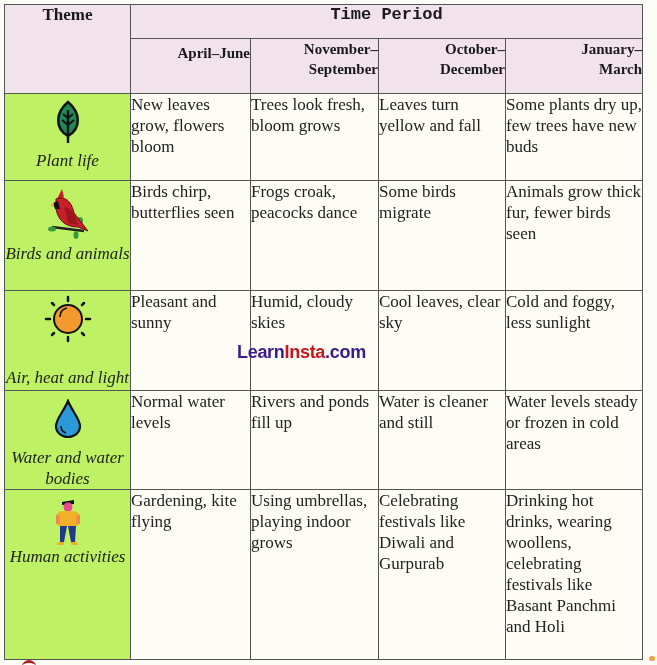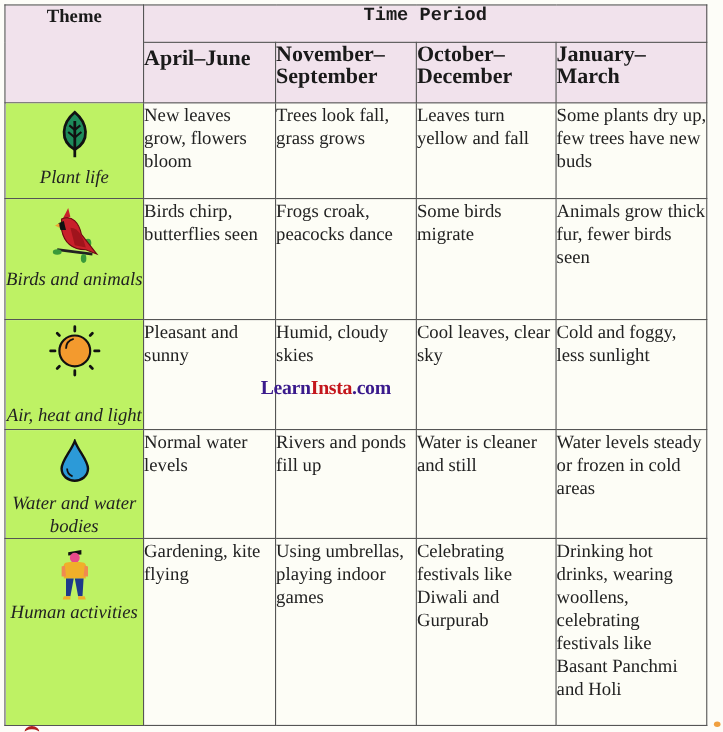--- a/index.html
+++ b/index.html
@@ -17,38 +17,38 @@
     vertical-align: top;
     padding: 0;
   }
   th {
     background: #f1e2ec;
     font-family: "Liberation Serif", serif;
     font-weight: bold; color: #1a1a1a;
   }
   th.theme-h { vertical-align: middle; font-size: 17px; text-align: center; }
   th.tp-h { font-size: 17px; text-align: center; height: 33px; vertical-align: middle; font-family: Liberation Mono, monospace; }
-  th.col-h { font-size: 20px; line-height: 20px; text-align: left; vertical-align: middle; height: 50px; }
+  th.col-h { font-size: 15px; line-height: 20px; text-align: right; vertical-align: middle; height: 50px; }
   td.cell {
     font-family: "Liberation Serif", serif;
     font-size: 17px; line-height: 21px; color: #222;
     padding: 2px 4px 0 5px;
     background: #fdfdf6;
   }
   td.theme {
     text-align: center; background: #bef264; position: relative;
   }
   .theme-icon { display: block; margin: 6px auto 0; }
   .theme-label {
     font-family: "Liberation Serif", serif; font-style: italic;
     font-size: 17px; line-height: 21px; color: #222; display: block; text-align: center;
   }
   .watermark {
     position: absolute; left: 237px; top: 342px;
-    font-family: Liberation Serif, serif; font-size: 18px; font-weight: bold; letter-spacing: -0.3px;
+    font-family: Liberation Sans, sans-serif; font-size: 18px; font-weight: bold; letter-spacing: -0.3px;
   }
   .wm-a { color: #3a1a8c; }
   .wm-b { color: #c4161c; }
   .wm-c { color: #3a1a8c; }
   .dot { position:absolute; left: 649px; top: 656px; width: 6px; height: 5px; border-radius: 50%; background:#f0a040; }
   .red-arc { position:absolute; left: 22px; top: 660px; width: 14px; height: 10px; border-radius: 50%; border-top: 3px solid #b02020; }
 </style>
 </head>
 <body>
 
@@ -88,21 +88,21 @@
     <tr style="height:87px">
       <td class="theme">
         <svg class="theme-icon" width="28" height="44" viewBox="0 0 28 44">
           <path d="M14 2 C26 12 28 28 14 36 C0 28 2 12 14 2 Z" fill="#1e8a5a" stroke="#111" stroke-width="2.5"></path>
           <path d="M14 10 V43" stroke="#111" stroke-width="2.5"></path>
           <path d="M14 18 L9 14 M14 18 L19 14 M14 25 L8 20 M14 25 L20 20" stroke="#111" stroke-width="2"></path>
         </svg>
         <span class="theme-label" style="margin-top:6px">Plant life</span>
       </td>
       <td class="cell">New leaves grow, flowers bloom</td>
-      <td class="cell">Trees look fall, grass grows</td>
+      <td class="cell">Trees look fresh, bloom grows</td>
       <td class="cell">Leaves turn yellow and fall</td>
       <td class="cell">Some plants dry up, few trees have new buds</td>
     </tr>
 
     <tr style="height:110px">
       <td class="theme">
         <svg class="theme-icon" width="52" height="52" viewBox="0 0 52 52">
           <path d="M10 40 L42 44" stroke="#222" stroke-width="2.5"></path>
           <ellipse cx="10" cy="42" rx="4" ry="2.5" fill="#3a9a3a"></ellipse>
           <ellipse cx="34" cy="48" rx="2.5" ry="4" fill="#3a9a3a"></ellipse>
@@ -168,21 +168,21 @@
           <path d="M4 17 L7 16 L8 26 L4 26 Z" fill="#f08a50"></path>
           <path d="M28 17 L25 16 L24 26 L28 26 Z" fill="#f08a50"></path>
           <path d="M8 28 L15 28 L12 44 L8 44 Z" fill="#1e3a8a"></path>
           <path d="M16 28 L24 28 L23 44 L19 44 Z" fill="#1e3a8a"></path>
           <path d="M6 44 L12 44 L12 47 L5 47 Z" fill="#f0b02a"></path>
           <path d="M19 44 L25 44 L26 47 L19 47 Z" fill="#f0b02a"></path>
         </svg>
         <span class="theme-label" style="margin-top:0">Human activities</span>
       </td>
       <td class="cell">Gardening, kite flying</td>
-      <td class="cell">Using umbrellas, playing indoor games</td>
+      <td class="cell">Using umbrellas, playing indoor grows</td>
       <td class="cell">Celebrating festivals like Diwali and Gurpurab</td>
       <td class="cell">Drinking hot drinks, wearing woollens, celebrating festivals like Basant Panchmi and Holi</td>
     </tr>
   </tbody>
 </table>
 
 <div class="watermark">
   <span class="wm-a">Learn</span><span class="wm-b">Insta</span><span class="wm-c">.com</span>
 </div>
 <div class="dot"></div>

